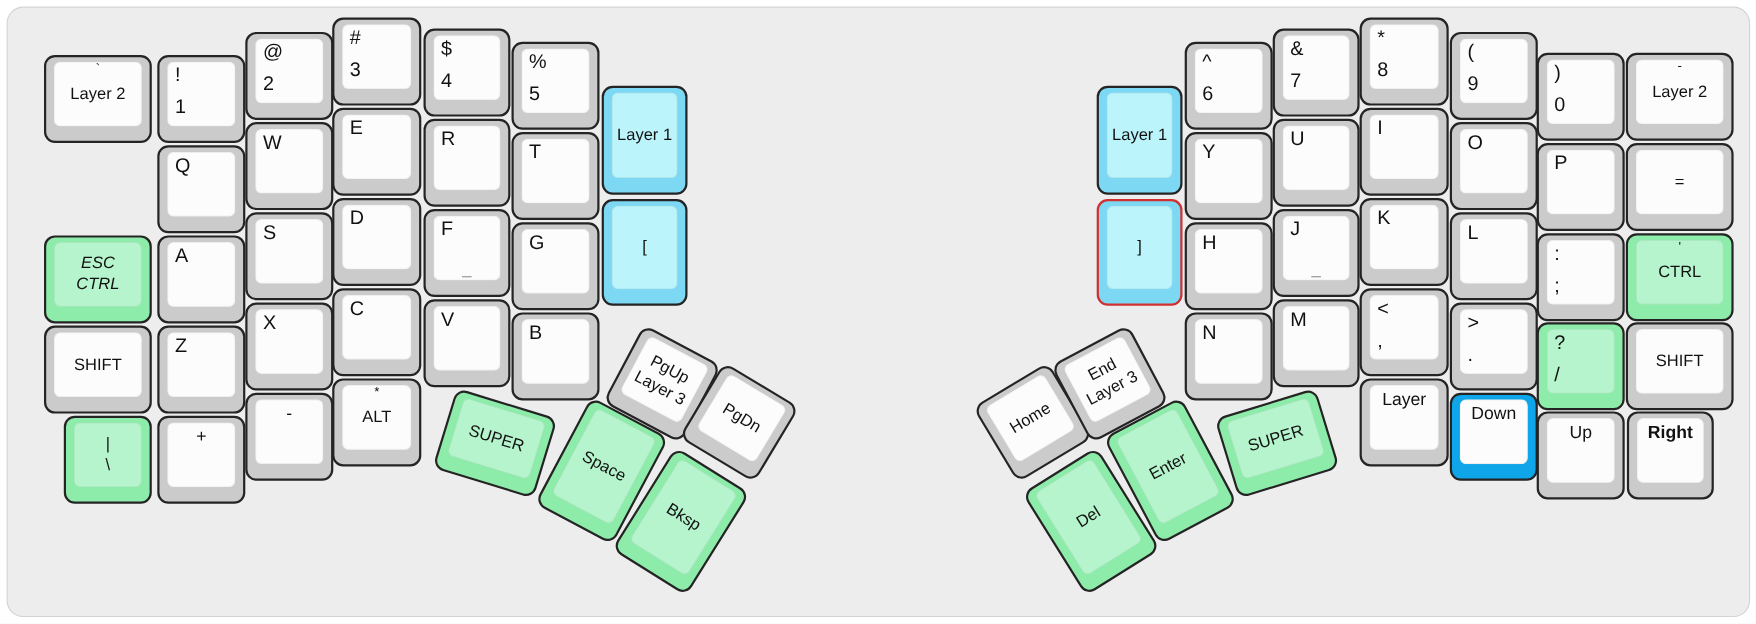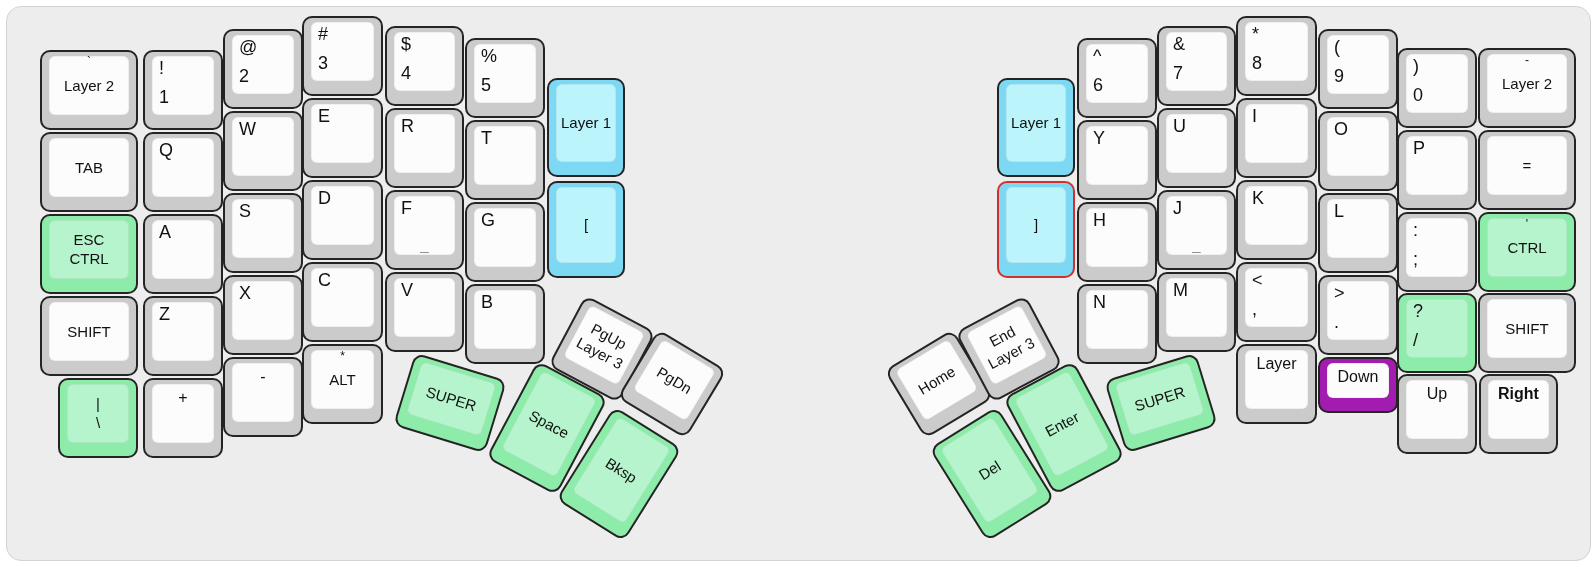--- a/index.html
+++ b/index.html
@@ -45,29 +45,22 @@
 <div class="panel"></div>
 <div class="board">
     <div class="key" style="left: 40px; top: 50px; width: 98px; height: 80px; background: rgb(203, 203, 203);">
       <div class="face" style="background: rgb(252, 252, 252);">
         <span class="leg leg-tc">`</span>
         <div class="stack">
           <span class="leg leg-c">Layer 2</span>
         </div>
       </div>
     </div>
-    <div class="key" style="left: 40px; top: 132px; width: 98px; height: 80px; background: rgb(203, 203, 203);">
-      <div class="face" style="background: rgb(252, 252, 252);">
-        <div class="stack">
-          <span class="leg leg-c">TAB</span>
-        </div>
-      </div>
-    </div>
     <div class="key" style="left: 40px; top: 214px; width: 98px; height: 80px; background: rgb(141, 236, 169);">
-      <div class="face" style="background: rgb(181, 244, 204);">
+      <div class="face" style="background: rgb(181, 244, 204); font-style: italic;">
         <div class="stack">
           <span class="leg leg-c">ESC</span>
           <span class="leg leg-c">CTRL</span>
         </div>
       </div>
     </div>
     <div class="key" style="left: 40px; top: 296px; width: 98px; height: 80px; background: rgb(203, 203, 203);">
       <div class="face" style="background: rgb(252, 252, 252);">
         <div class="stack">
           <span class="leg leg-c">SHIFT</span>
@@ -355,21 +348,21 @@
       <div class="face" style="background: rgb(252, 252, 252);">
         <span class="leg leg-tl">L</span>
       </div>
     </div>
     <div class="key" style="left: 1318px; top: 275px; width: 80px; height: 80px; background: rgb(203, 203, 203);">
       <div class="face" style="background: rgb(252, 252, 252);">
         <span class="leg leg-tl">&gt;</span>
         <span class="leg leg-ml">.</span>
       </div>
     </div>
-    <div class="key" style="left: 1318px; top: 357px; width: 80px; height: 56px; background: #a21caf;">
+    <div class="key" style="left: 1318px; top: 357px; width: 80px; height: 80px; background: #0ea5e9;">
       <div class="face" style="background: rgb(252, 252, 252);">
         <span class="leg leg-tcw">Down</span>
       </div>
     </div>
     <div class="key" style="left: 1397px; top: 48px; width: 80px; height: 80px; background: rgb(203, 203, 203);">
       <div class="face" style="background: rgb(252, 252, 252);">
         <span class="leg leg-tl">)</span>
         <span class="leg leg-ml">0</span>
       </div>
     </div>

